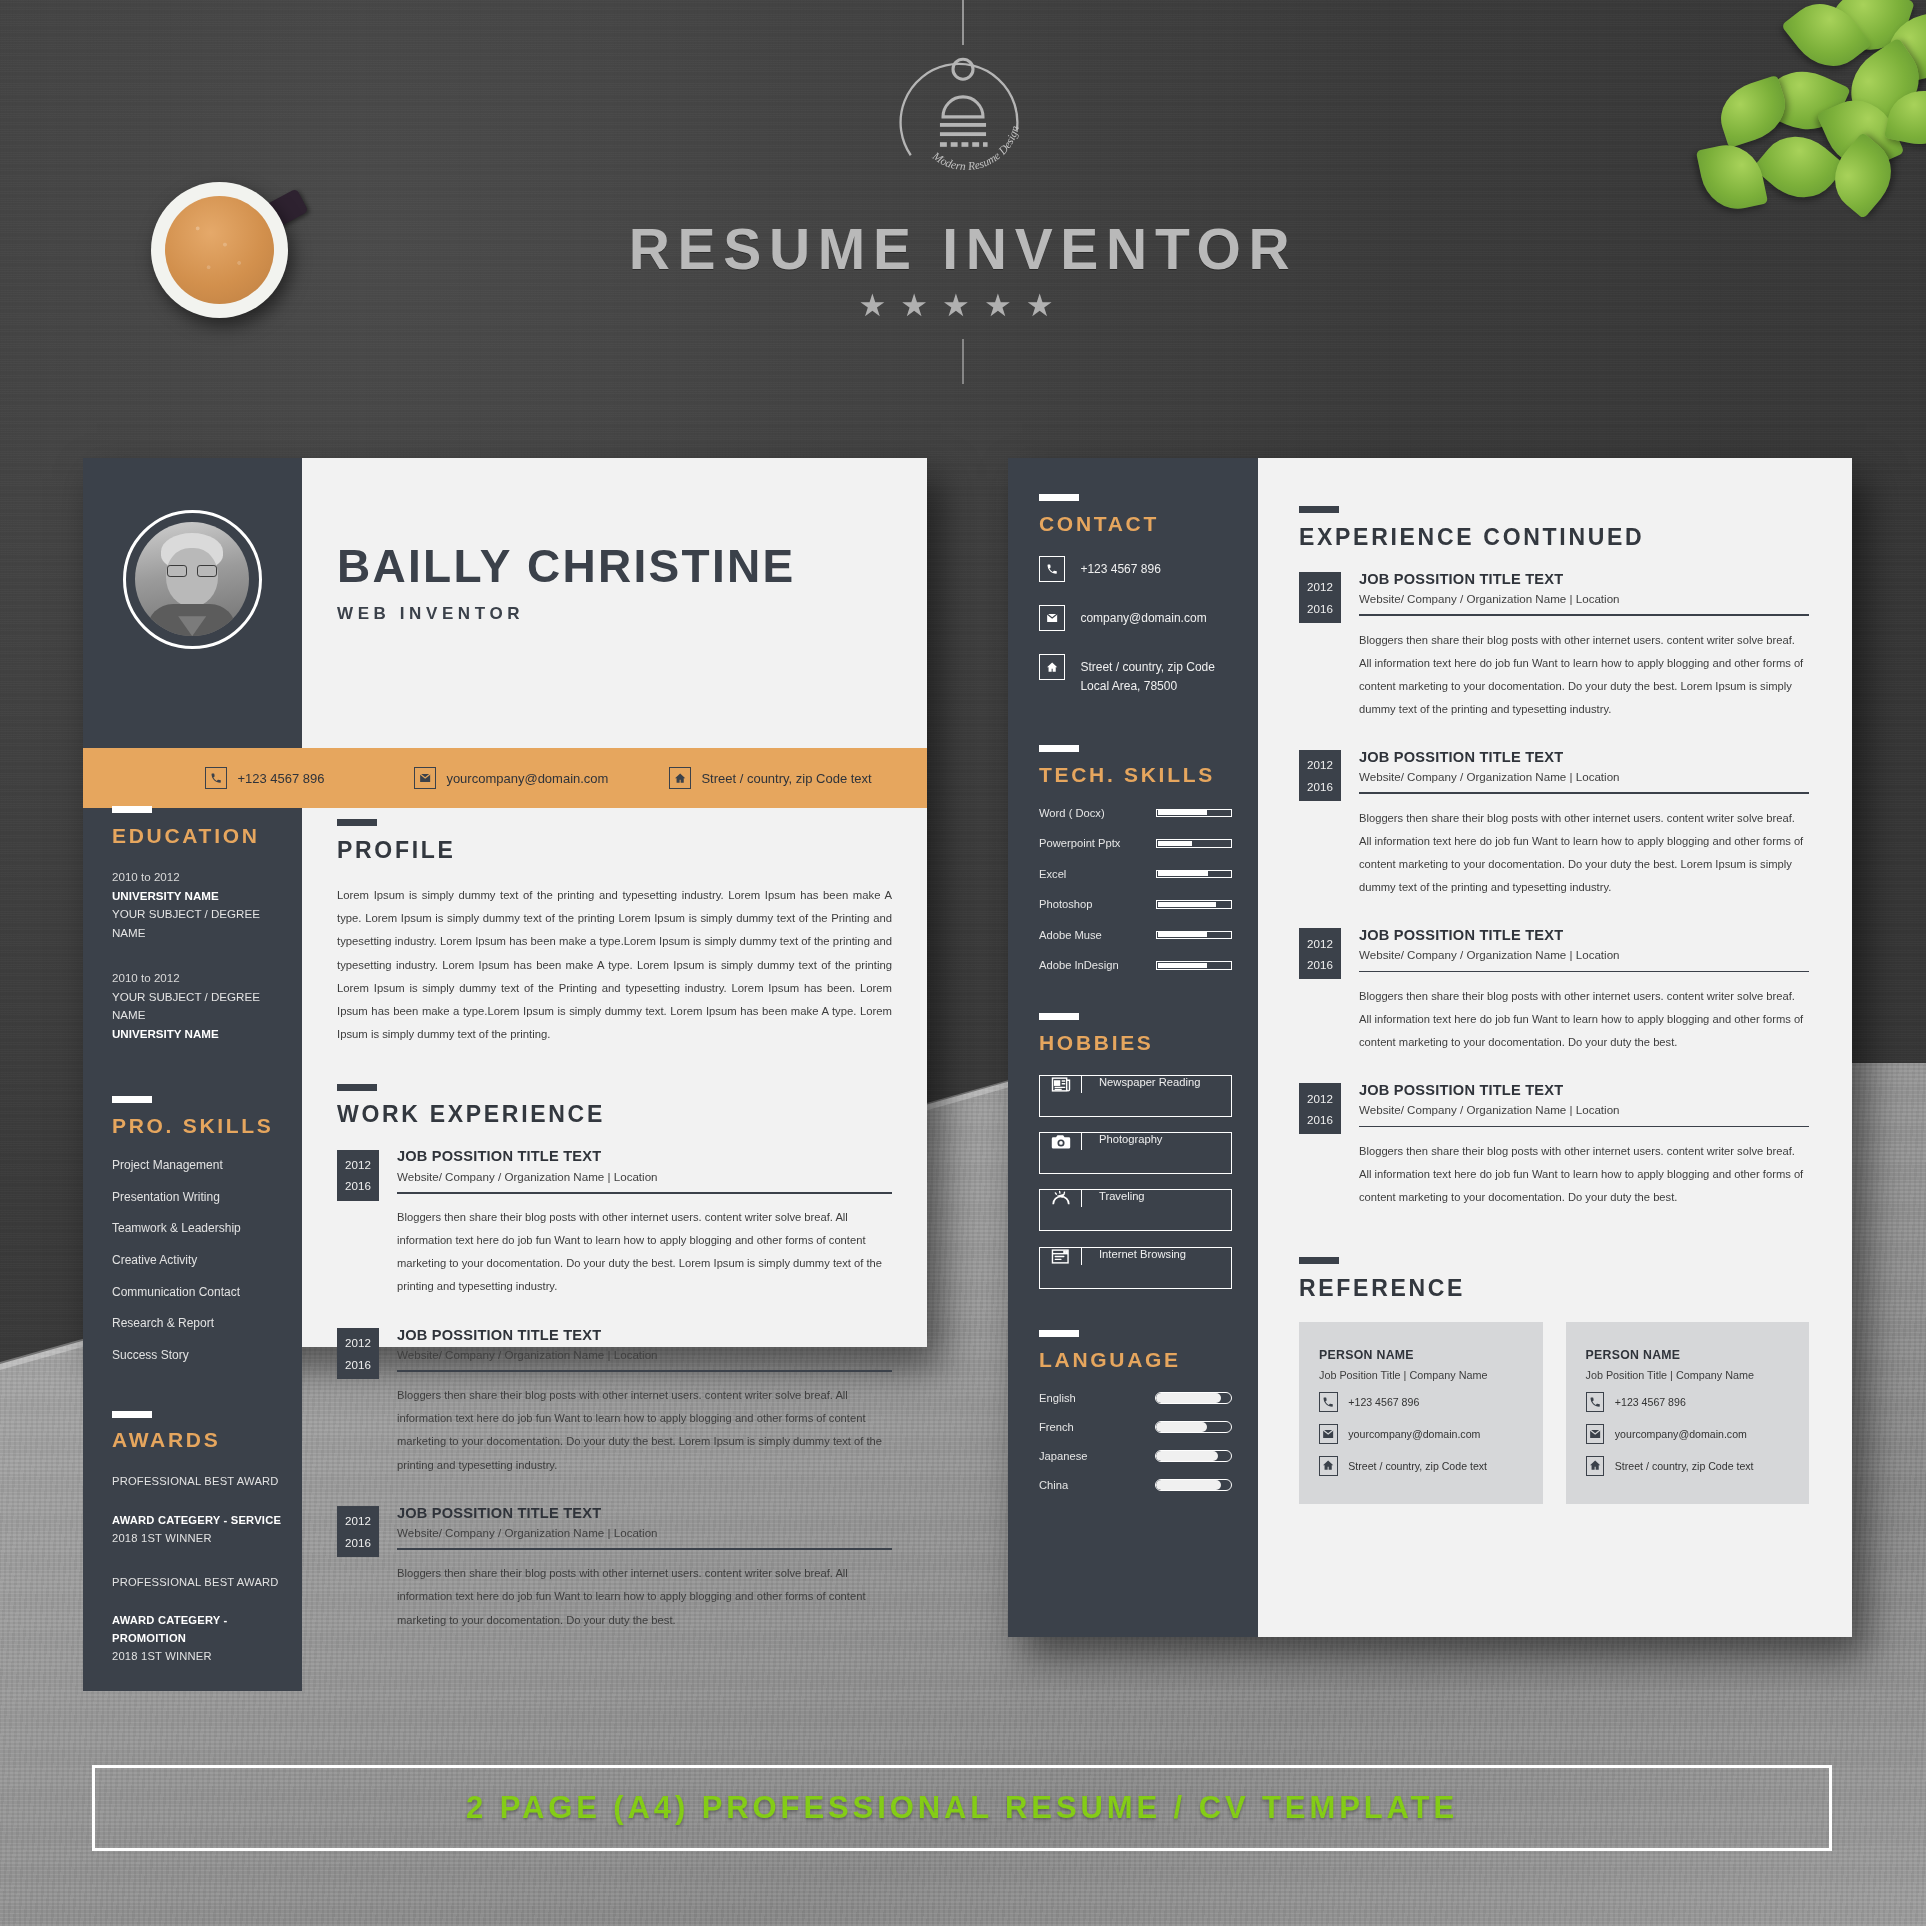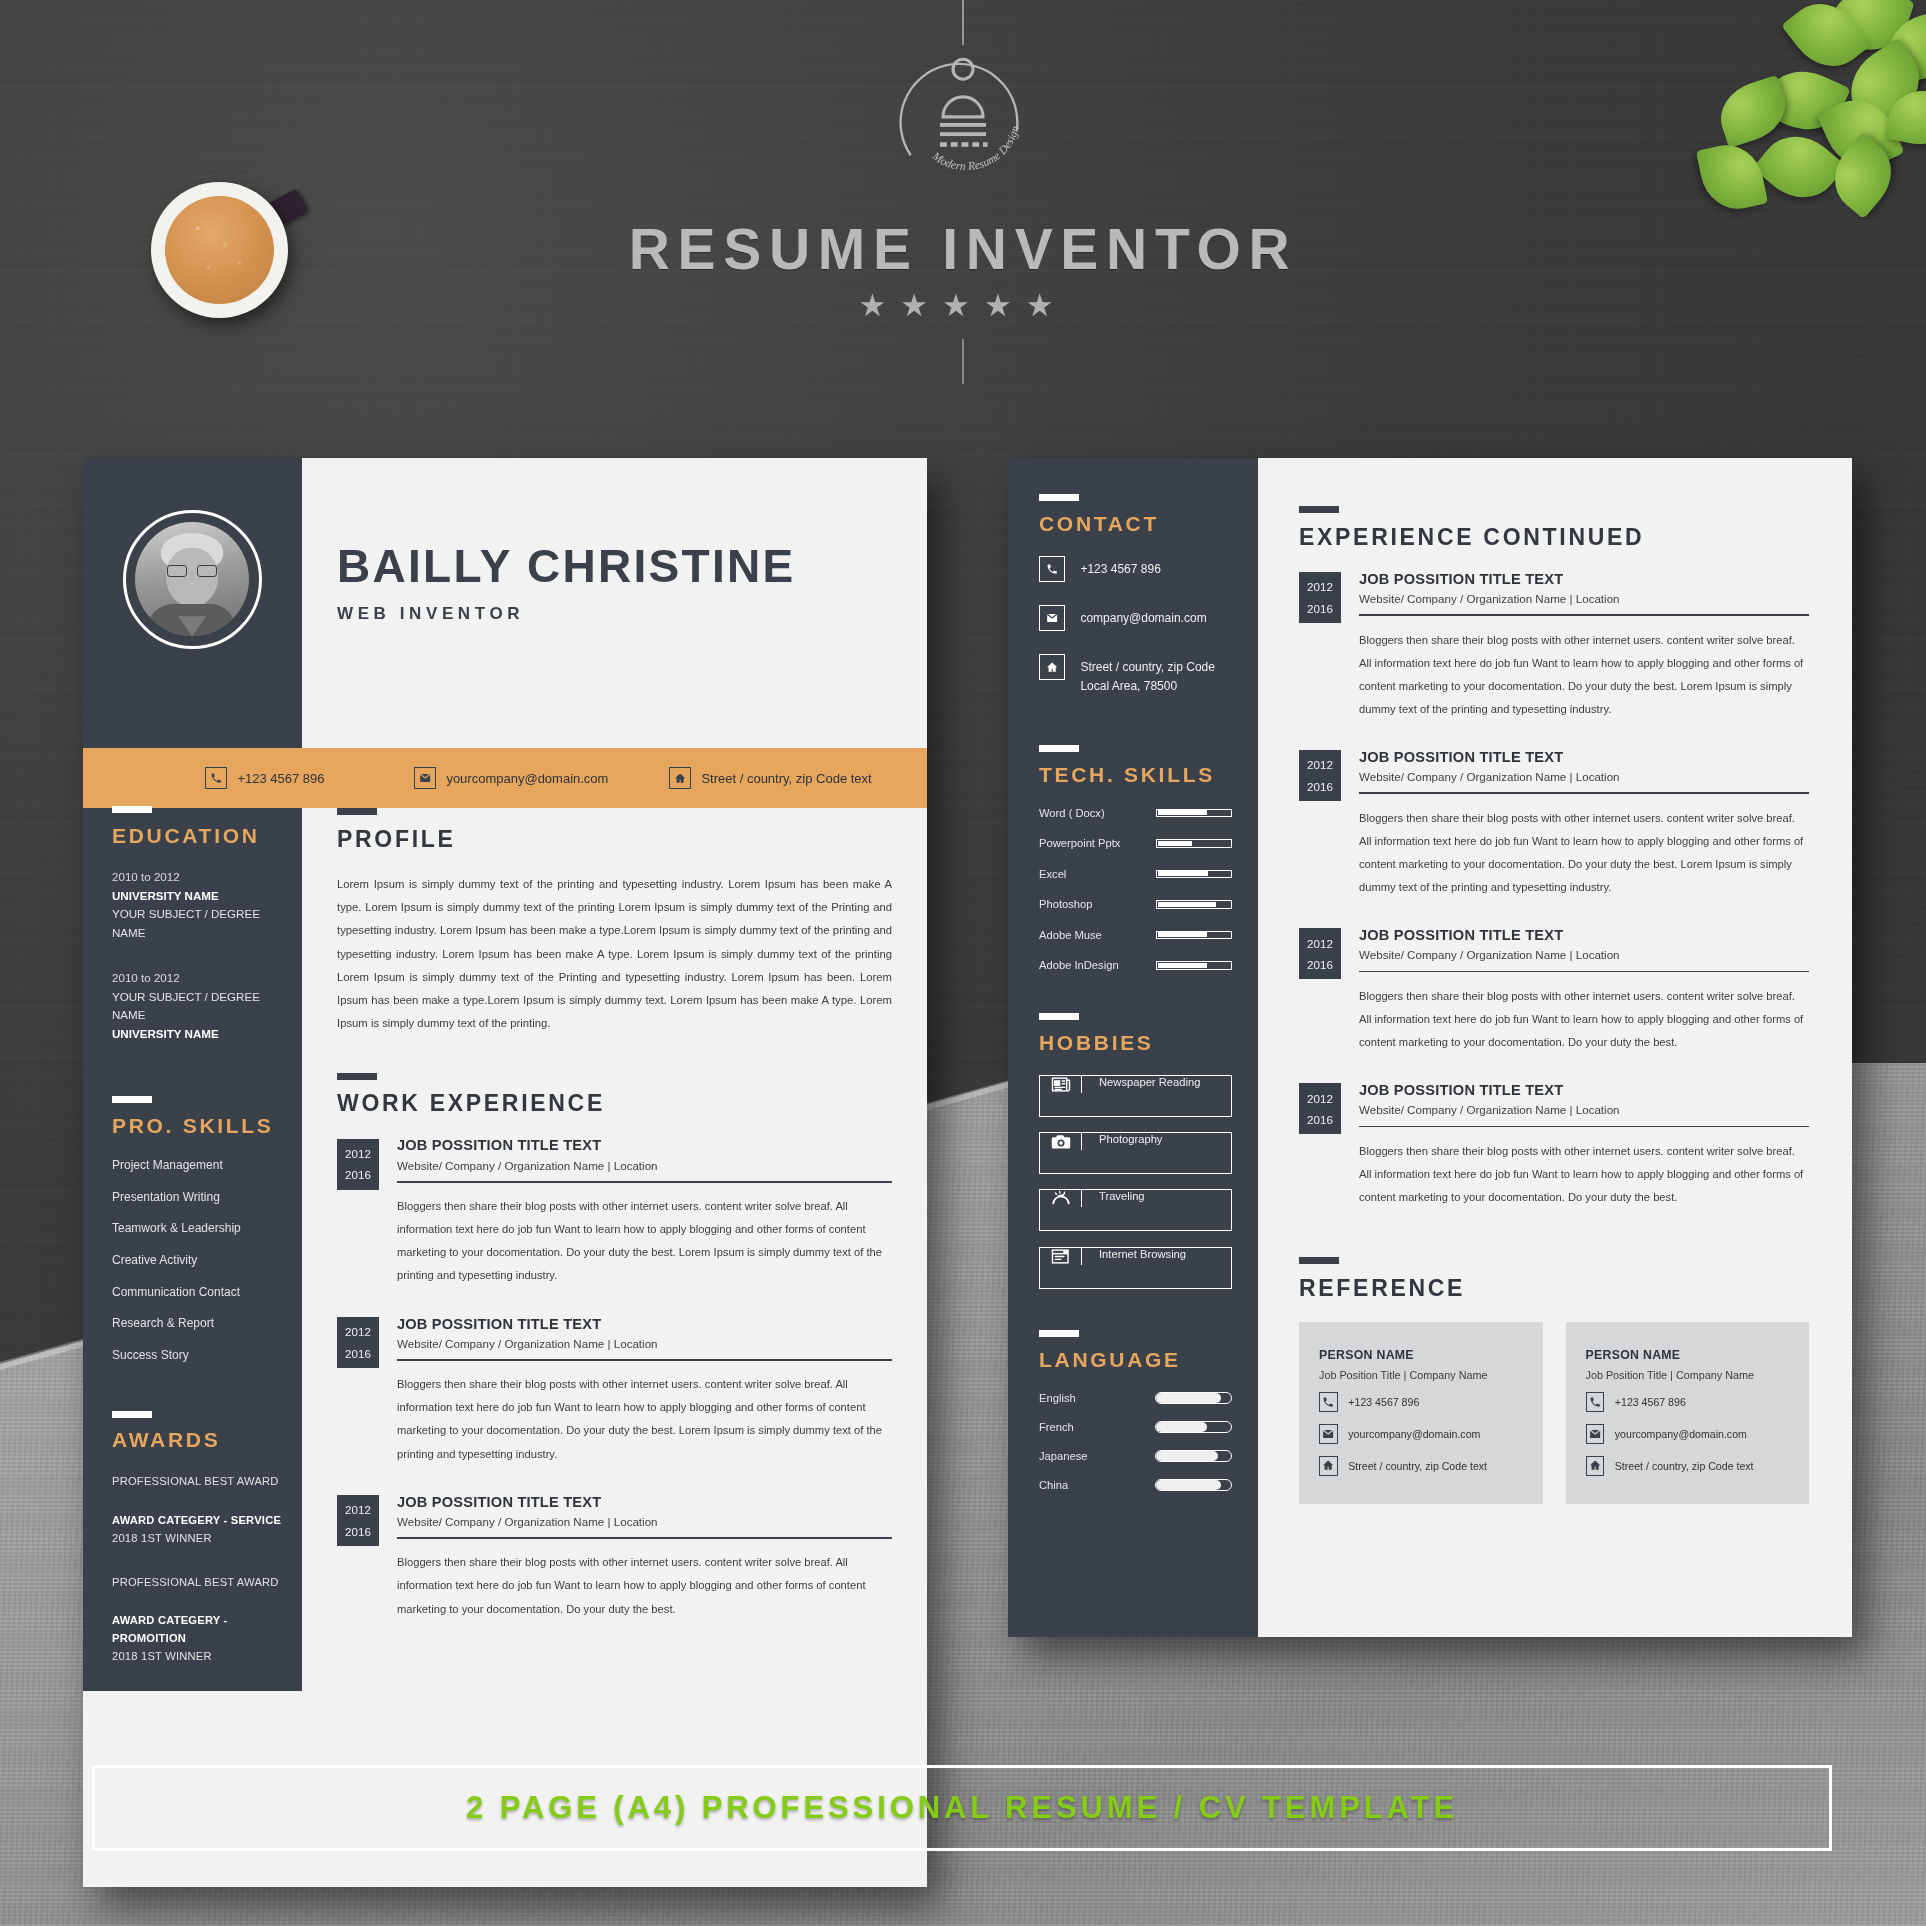--- a/index.html
+++ b/index.html
@@ -86,21 +86,21 @@
   
   .plant{ position:absolute; right:0; top:-15.4px; width:324px; height:277px; }
   .leaf{ position:absolute; background: radial-gradient(circle at 35% 30%, #a8d25a 0%, #7cb03a 55%, #5e9230 100%);
          border-radius: 60% 8% 60% 8%; box-shadow: 2.3px 3.1px 6.2px rgba(0,0,0,.35); }
 
   
   .page{
     position:absolute; background:#f2f2f2;
     box-shadow: 14px 20px 37px rgba(0,0,0,.5);
   }
-  #page-left { left:83px; top:458px; width:844px; height:1429px;text-decoration:underline; }
+  #page-left { left:83px; top:458px; width:844px; height:889px;text-decoration:underline; }
   #page-right{ left:1008px; top:458px; width:844px; height:1179px; }
 
   
   .l-dark-head{ position:absolute; left:0; top:0; width:219px; height:1233px; background:#3b414a; }
   .avatar-ring{
     position:absolute; left:40px; top:52px; width:139px; height:139px;
     border-radius:50%; border:3.9px solid #ffffff;
   }
   .avatar{
     position:absolute; left:9.2px; top:9.2px; width:114px; height:114px; border-radius:50%;
@@ -337,21 +337,21 @@
         <div>PROFESSIONAL BEST AWARD</div>
         <div class="b">AWARD CATEGERY - SERVICE</div>
         <div>2018 1ST WINNER</div>
       </div>
       <div class="award-item">
         <div>PROFESSIONAL BEST AWARD</div>
         <div class="b">AWARD CATEGERY - PROMOITION</div>
         <div>2018 1ST WINNER</div>
       </div>
     </div>
-  <div class="main" id="left-main" style="top:350px;">
+  <div class="main" id="left-main" style="top:361px;">
       <div class="sec-rule dark"></div>
       <div class="main-h">PROFILE</div>
       <div class="para">Lorem Ipsum is simply dummy text of the printing and typesetting industry. Lorem Ipsum has been make A type. Lorem Ipsum is simply dummy text of the printing Lorem Ipsum is simply dummy text of the Printing and typesetting industry. Lorem Ipsum has been make a type.Lorem Ipsum is simply dummy text of the printing and typesetting industry. Lorem Ipsum has been make A type. Lorem Ipsum is simply dummy text of the printing Lorem Ipsum is simply dummy text of the Printing and typesetting industry. Lorem Ipsum has been. Lorem Ipsum has been make a type.Lorem Ipsum is simply dummy text. Lorem Ipsum has been make A type. Lorem Ipsum is simply dummy text of the printing.</div>
       <div style="height:37px"></div>
       <div class="sec-rule dark"></div>
       <div class="main-h">WORK EXPERIENCE</div>
       <div class="exp">
         <div class="yr">
           <span>2012</span>
           <span>2016</span>

